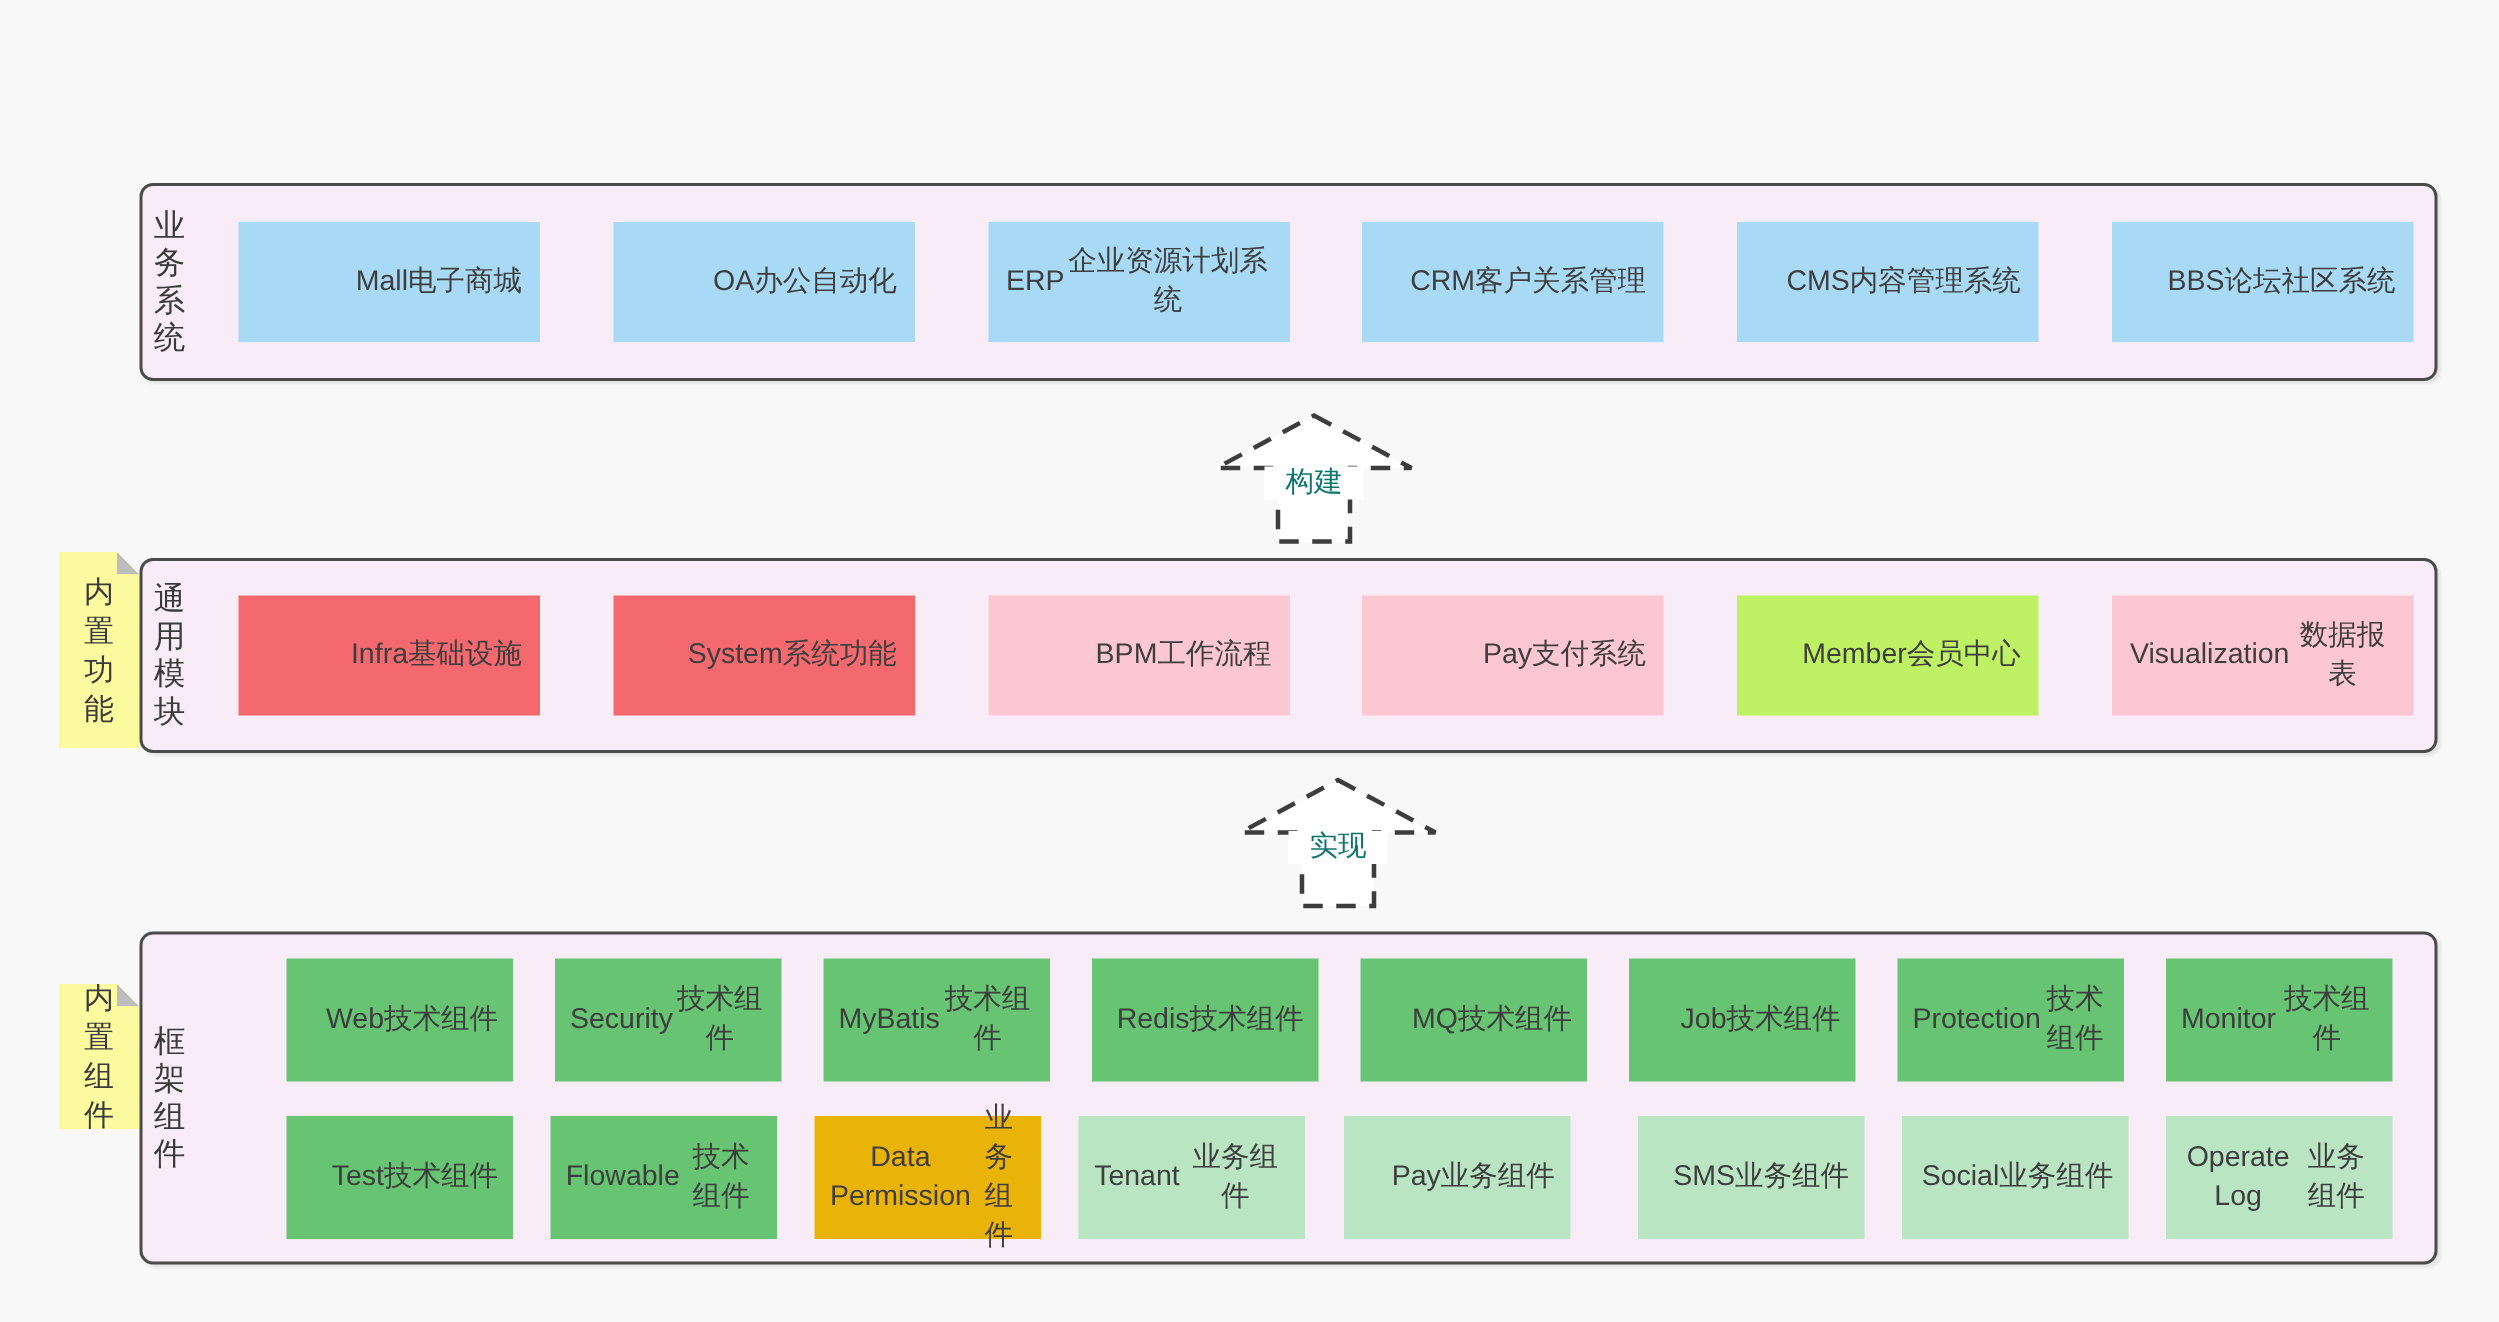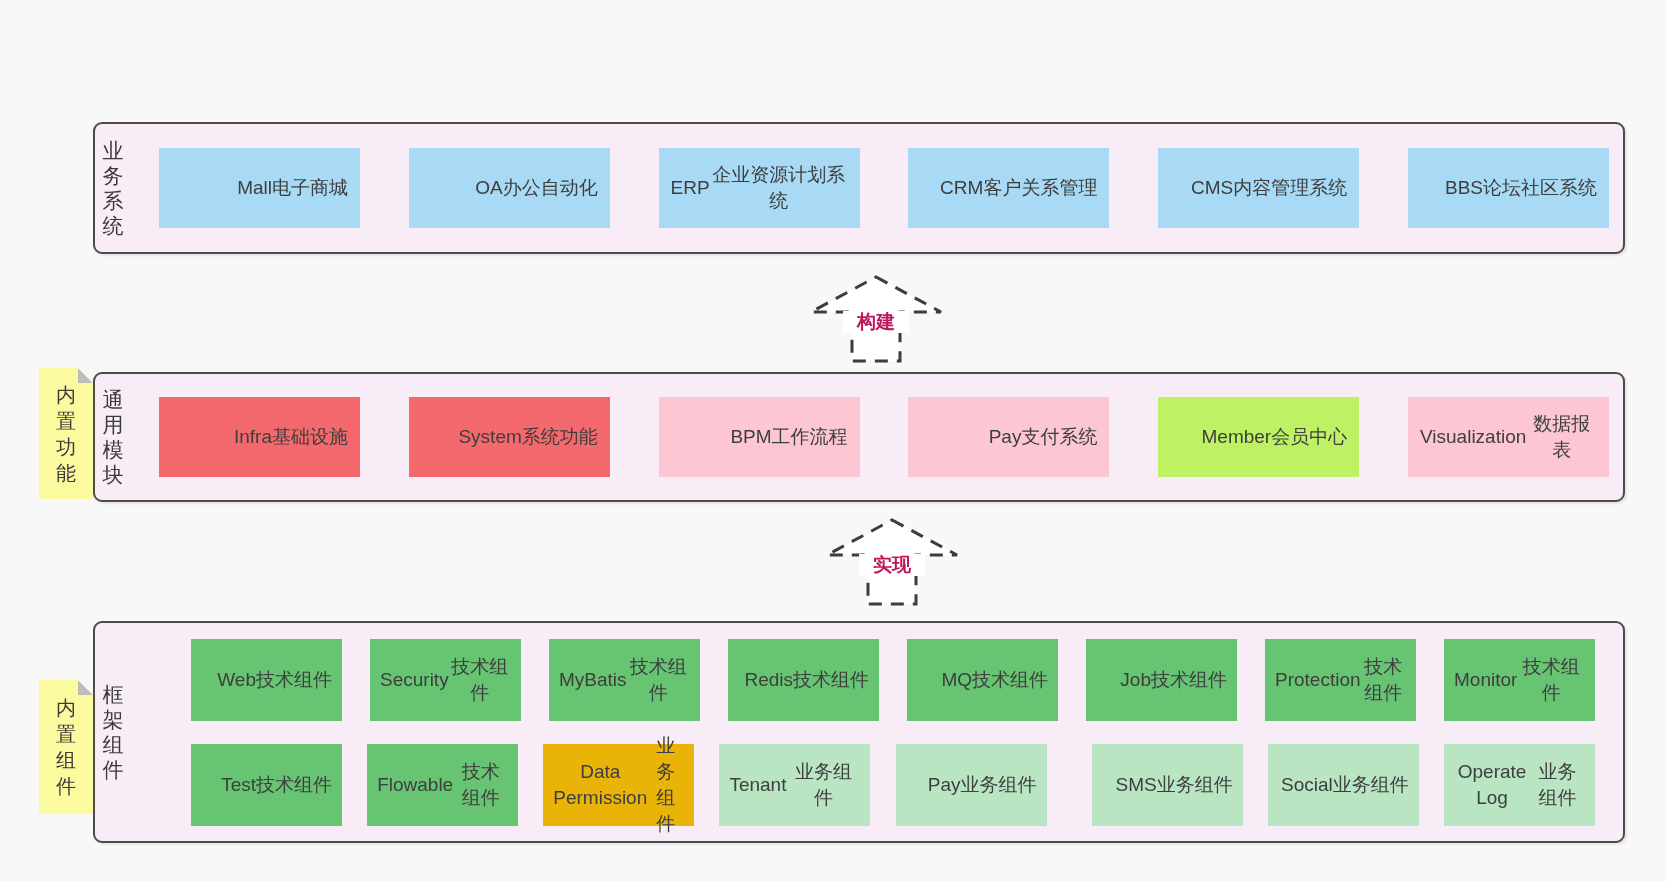--- a/index.html
+++ b/index.html
@@ -79,21 +79,21 @@
   .sticky{
     position:absolute;
     left:39px;width:54px;
     background:#fcfa9e;
     clip-path:polygon(0 0, calc(100% - 15px) 0, 100% 15px, 100% 100%, 0 100%);
     display:flex;
     align-items:center;
     justify-content:center;
   }
   #sticky-features{top:368px;height:131px;}
-  #sticky-components{top:680px;height:134px;}
+  #sticky-components{top:656px;height:97px;}
   .sticky-fold{
     position:absolute;top:0;right:0;
     width:15px;height:15px;
     background:#bdbdbd;
     clip-path:polygon(0 0, 0 100%, 100% 100%);
   }
   .sticky-label{
     font-size:20px;
     line-height:26px;
     width:22px;
@@ -111,23 +111,22 @@
   #arrow-implement{left:822px;top:517px;}
   .arrow svg{position:absolute;left:0;top:0;}
   .arrow-label{
     position:absolute;
     left:50%;top:37px;
     transform:translateX(-50%);
     background:#ffffff;
     padding:0 14px;
     font-size:19px;
     line-height:22px;
-    color:#be185d;
+    color:#0f766e;
     white-space:nowrap;
-    font-weight:bold;
   }
 </style>
 </head>
 <body>
 
 <div class="page">
 
   <div class="sticky" id="sticky-features">
     <div class="sticky-fold"></div>
     <div class="sticky-label">内置功能</div>

